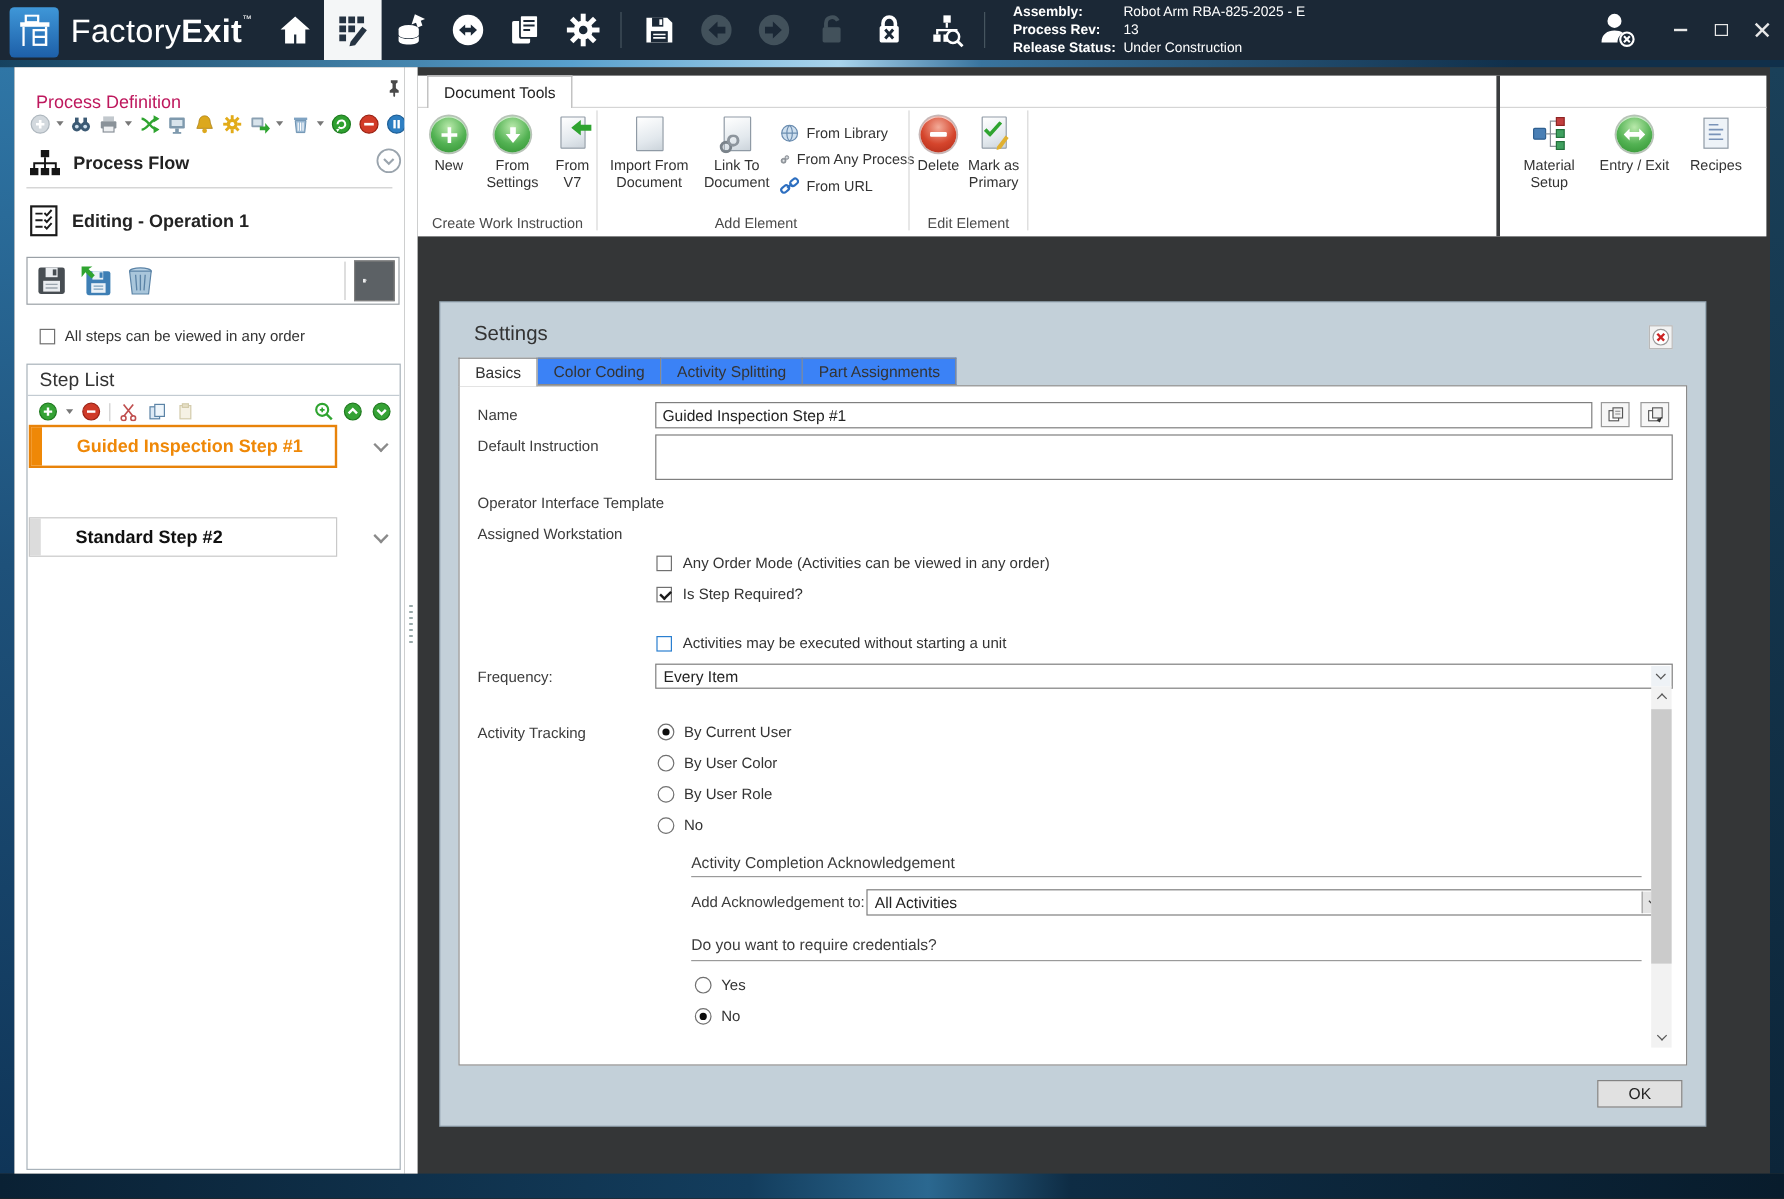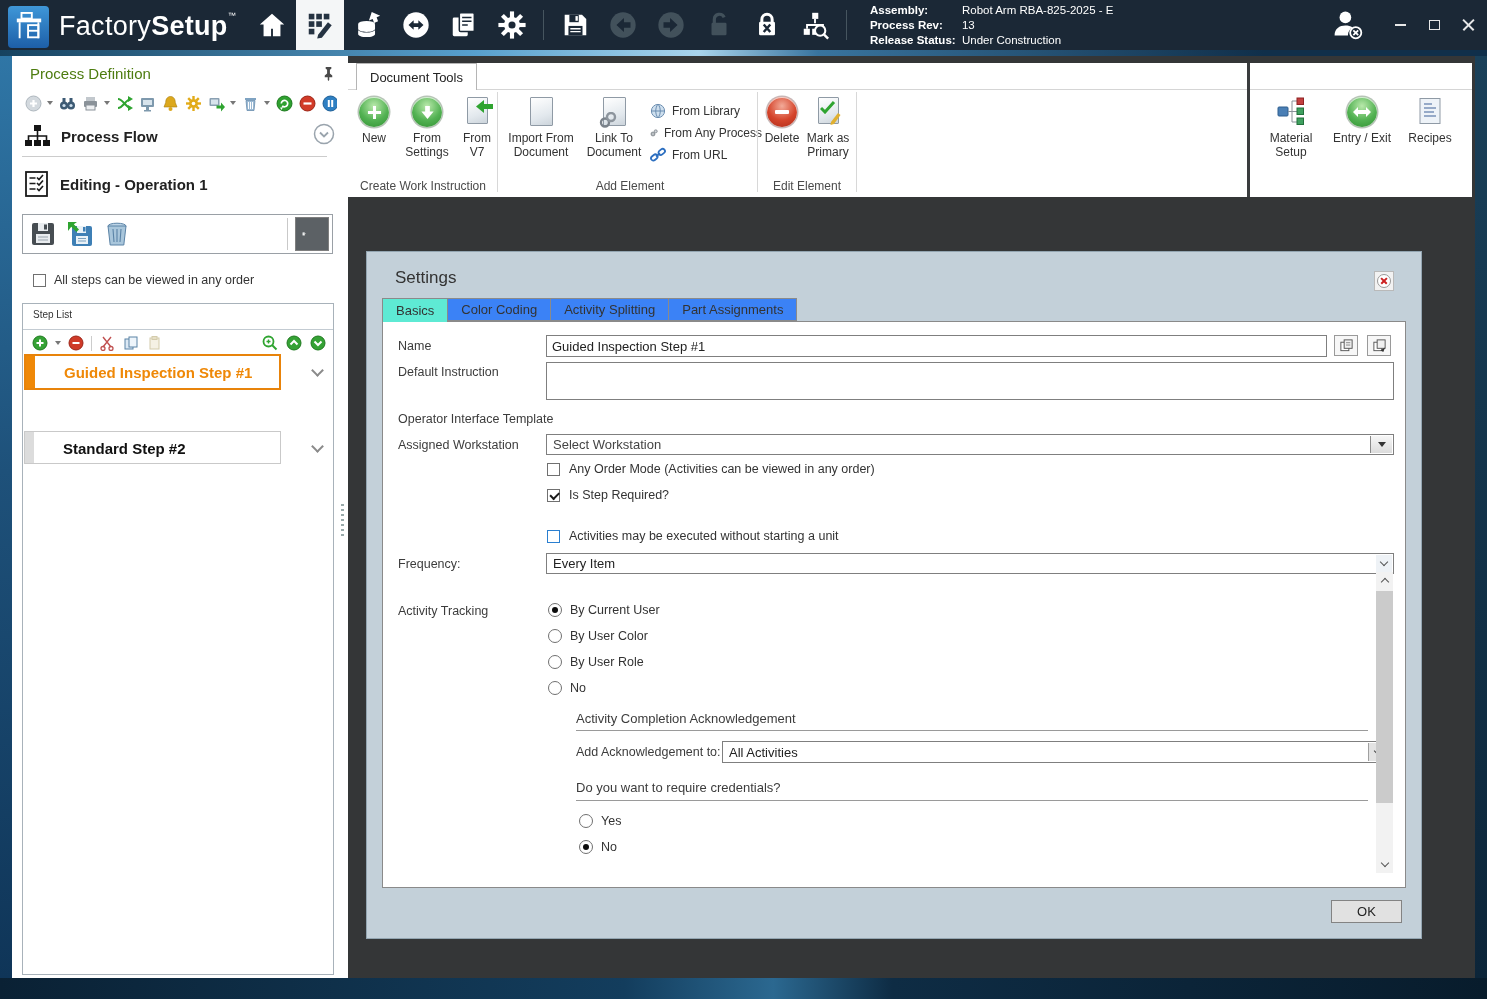--- a/index.html
+++ b/index.html
@@ -28,38 +28,38 @@
 .wc-x::before,.wc-x::after{content:"";position:absolute;left:-1px;top:5.5px;width:15px;height:1.6px;background:#e8e8e8}
 .wc-x::before{transform:rotate(45deg)}
 .wc-x::after{transform:rotate(-45deg)}
 .hstrip{position:absolute;left:0;top:50px;width:1487px;height:6px;background:linear-gradient(90deg,#16425f,#58a0cd 32%,#a9d4ec 47%,#39749e 55%,#102f4a 85%)}
 
 .frame-left{position:absolute;left:0;top:56px;width:12px;height:922px;background:linear-gradient(180deg,#2f76a6,#1e517a 45%,#0f3558)}
 .frame-right{position:absolute;left:1475px;top:56px;width:12px;height:922px;background:linear-gradient(180deg,#1a4059,#0c2539)}
 .frame-bottom{position:absolute;left:0;top:978px;width:1487px;height:21px;background:linear-gradient(90deg,#0a2134,#133d5d 42%,#2b6890 52%,#0e2c44 60%,#081c2c)}
 
 .panel{position:absolute;left:12px;top:56px;width:325px;height:922px;background:#fff;color:#3d3d3d}
-.pd-title{position:absolute;left:18px;top:9px;font-size:15px;color:#4d7c0f}
+.pd-title{position:absolute;left:18px;top:21px;font-size:15px;color:#be185d}
 .micro-bar{position:absolute;left:12px;top:38px;display:flex;align-items:center;gap:5px}
 .mi{display:flex;align-items:center;justify-content:center;width:18px;height:18px;cursor:pointer}
 .drp{width:0;height:0;border-left:3.5px solid transparent;border-right:3.5px solid transparent;border-top:4px solid #777;cursor:pointer}
 .sec-row{position:absolute;left:12px;display:flex;align-items:center;gap:10px}
 .sec-row .t{font-size:15px;font-weight:bold;color:#222}
 .hline{position:absolute;height:1px;background:#ccc}
 .edit-box{position:absolute;left:10px;top:158px;width:311px;height:40px;border:1px solid #9aa0a6;display:flex;align-items:center}
 .ebtn{width:34px;height:34px;margin-left:3px;display:flex;align-items:center;justify-content:center;cursor:pointer}
 .ebtn.sel{background:#5c6165;margin-left:0}
 .edit-box .vsep{width:1px;height:32px;background:#c9c9c9;position:absolute;right:44px}
 .edit-box .right{position:absolute;right:3px}
 .cbx{position:absolute;width:13px;height:13px;background:#fff;border:1px solid #707070}
 .cbx.on::after{content:"";position:absolute;left:1.5px;top:2px;width:7px;height:3.5px;border-left:2px solid #1a1a1a;border-bottom:2px solid #1a1a1a;transform:rotate(-45deg)}
 .cbx.foc{border-color:#2a7fd0}
 .cblbl{position:absolute;font-size:12.5px;color:#333;white-space:nowrap}
 .steplist{position:absolute;left:10px;top:247px;width:312px;height:672px;border:1px solid #a8b2ba;background:#fff}
-.sl-title{position:absolute;left:10px;top:5px;font-size:10px;color:#333}
+.sl-title{position:absolute;left:10px;top:5px;font-size:16px;color:#333}
 .sl-line{position:absolute;left:0;right:0;top:25px;height:1px;background:#c3cbd2}
 .sl-bar{position:absolute;left:8px;top:30px;right:6px;display:flex;align-items:center;gap:6px}
 .sl-bar .sp{flex:1}
 .vdiv{width:1px;height:15px;background:#ccc}
 .step{position:absolute;left:1px;width:257px;cursor:pointer;background:#fff}
 .step .bar{position:absolute;left:0;top:0;bottom:0;width:9px}
 .step .slab{position:absolute;left:38px;top:50%;transform:translateY(-50%);font-size:15px;font-weight:bold;white-space:nowrap}
 .chev{width:9px;height:9px;border-right:2px solid #8a8a8a;border-bottom:2px solid #8a8a8a;transform:rotate(45deg);cursor:pointer}
 .splitter{position:absolute;left:337px;top:56px;width:11px;height:922px;background:#fff;cursor:col-resize}
 .splitter .grip{position:absolute;left:4px;top:448px;width:3px;height:34px;background:repeating-linear-gradient(180deg,#9aa 0 2px,transparent 2px 5px)}
@@ -83,21 +83,21 @@
 .dialog{position:absolute;left:367px;top:252px;width:1054px;height:686px;background:#c3d0d9;box-shadow:0 0 0 1px #93a5b1}
 .dlg-title{position:absolute;left:28px;top:16px;font-size:17px;color:#333}
 .dlg-close{position:absolute;right:27px;top:19px;width:20px;height:20px;background:#f2f2f2;border:1px solid #b9b9b9;display:flex;align-items:center;justify-content:center;cursor:pointer}
 .dlg-close .c{position:relative;width:14px;height:14px;border-radius:50%;background:#fff;border:1px solid #999}
 .dlg-close .c::before,.dlg-close .c::after{content:"";position:absolute;left:2px;top:5.2px;width:8px;height:1.8px;background:#c22}
 .dlg-close .c::before{transform:rotate(45deg)}
 .dlg-close .c::after{transform:rotate(-45deg)}
 .dtabs{position:absolute;left:15px;top:46px;display:flex}
 .dtab{height:23px;padding:0 13px;font-size:13px;color:#333;background:#3b82f6;border:1px solid #8a8a8a;border-left:none;display:flex;align-items:center;cursor:pointer}
 .dtab:first-child{border-left:1px solid #8a8a8a}
-.dtab.active{background:#5eead4;height:24px;border-bottom:none;position:relative;z-index:2}
+.dtab.active{background:#ffffff;height:24px;border-bottom:none;position:relative;z-index:2}
 .dlg-content{position:absolute;left:15px;top:69px;width:1024px;height:567px;background:#fff;border:1px solid #8a8a8a}
 .lbl{position:absolute;font-size:12.5px;color:#3c3c3c;white-space:nowrap}
 .tin{position:absolute;border:1px solid #7f7f7f;background:#fff;font-size:13px;color:#222;font-family:"Liberation Sans",sans-serif;padding:0 5px}
 .sel{position:absolute;background:#fff;border:1px solid #7f7f7f;font-size:13px;color:#222;display:flex;align-items:center;padding:0 22px 0 6px;white-space:nowrap;cursor:pointer}
 .sel .car{position:absolute;right:1px;top:1px;bottom:1px;width:16px;background:#eef2f6;display:flex;align-items:center;justify-content:center}
 .sel .car i{width:6px;height:6px;border-right:1.6px solid #555;border-bottom:1.6px solid #555;transform:rotate(45deg);margin-top:-3px}
 .sel .carbtn{position:absolute;right:1px;top:1px;bottom:1px;width:22px;background:linear-gradient(#f6f6f6,#dcdcdc);border-left:1px solid #8a8a8a;display:flex;align-items:center;justify-content:center}
 .sel .carbtn i{width:0;height:0;border-left:4px solid transparent;border-right:4px solid transparent;border-top:5px solid #333}
 .sel .carbox{position:absolute;right:1px;top:1px;bottom:1px;width:19px;background:#e3e3e3;border-left:1px solid #a0a0a0;display:flex;align-items:center;justify-content:center}
 .sel .carbox i{width:6px;height:6px;border-right:1.6px solid #444;border-bottom:1.6px solid #444;transform:rotate(45deg);margin-top:-3px}
@@ -121,21 +121,21 @@
   <header class="titlebar">
     <div class="logo">
       <svg viewBox="0 0 32 32" width="30" height="30" fill="none" stroke="#fff" stroke-width="2">
           <rect x="3" y="7" width="26" height="4" fill="#fff" stroke="none"></rect>
           <path d="M6 11v17M26 11v17"></path>
           <rect x="15" y="14" width="11" height="13"></rect>
           <path d="M15 20h11"></path>
           <rect x="8" y="1" width="11" height="6"></rect>
         </svg>
     </div>
-    <div class="brand"><span class="f">Factory</span><span class="l">Setup</span><span class="tm">™</span></div>
+    <div class="brand"><span class="f">Factory</span><span class="l">Exit</span><span class="tm">™</span></div>
 
     <div class="tb-ic" style="margin-left:12px">
       <svg viewBox="0 0 32 32" width="30" height="30" fill="#fff">
           <path d="M16 4 3 15.5h4V28h8v-8h2v8h8V15.5h4z"></path>
         </svg>
     </div>
     <div class="tb-ic active">
       <svg viewBox="0 0 32 32" width="30" height="30" fill="#253342">
           <rect x="4" y="4" width="6" height="6"></rect>
           <rect x="12" y="4" width="6" height="6"></rect>
@@ -714,26 +714,20 @@
             <path fill="#333" d="M9 13l5-3-2 5z"></path>
           </svg>
         </span>
 
       <span class="lbl" style="left:15px;top:43px">Default Instruction</span>
       <textarea class="tin" style="left: 163px; top: 40px; width: 848px; height: 38px; resize: none;"></textarea>
 
       <span class="lbl" style="left:15px;top:90px">Operator Interface Template</span>
 
       <span class="lbl" style="left:15px;top:116px">Assigned Workstation</span>
-      <div class="sel" style="left:163px;top:112px;width:848px;height:21px">
-        <span style="color:#444">Select Workstation</span>
-        <span class="carbtn">
-            <i></i>
-          </span>
-      </div>
 
       <span class="cbx" style="left:164px;top:141px"></span>
       <span class="cblbl" style="left:186px;top:140px">Any Order Mode (Activities can be viewed in any order)</span>
 
       <span class="cbx on" style="left:164px;top:167px"></span>
       <span class="cblbl" style="left:186px;top:166px">Is Step Required?</span>
 
       <span class="cbx foc" style="left:164px;top:208px"></span>
       <span class="cblbl" style="left:186px;top:207px">Activities may be executed without starting a unit</span>
 

